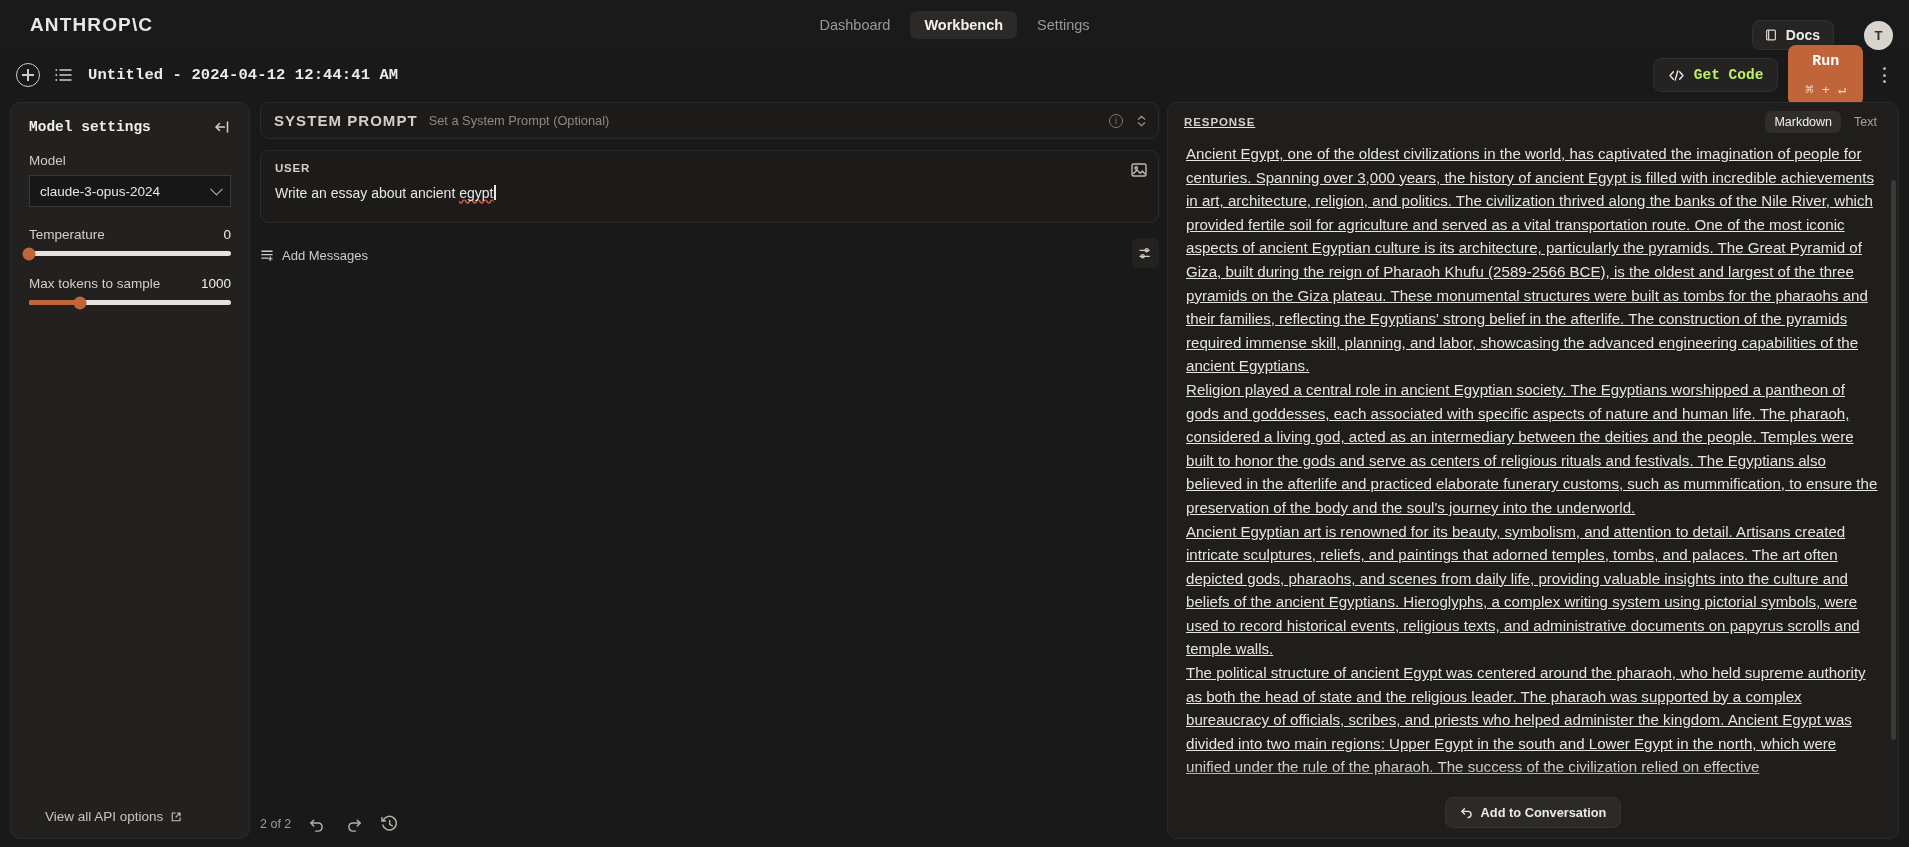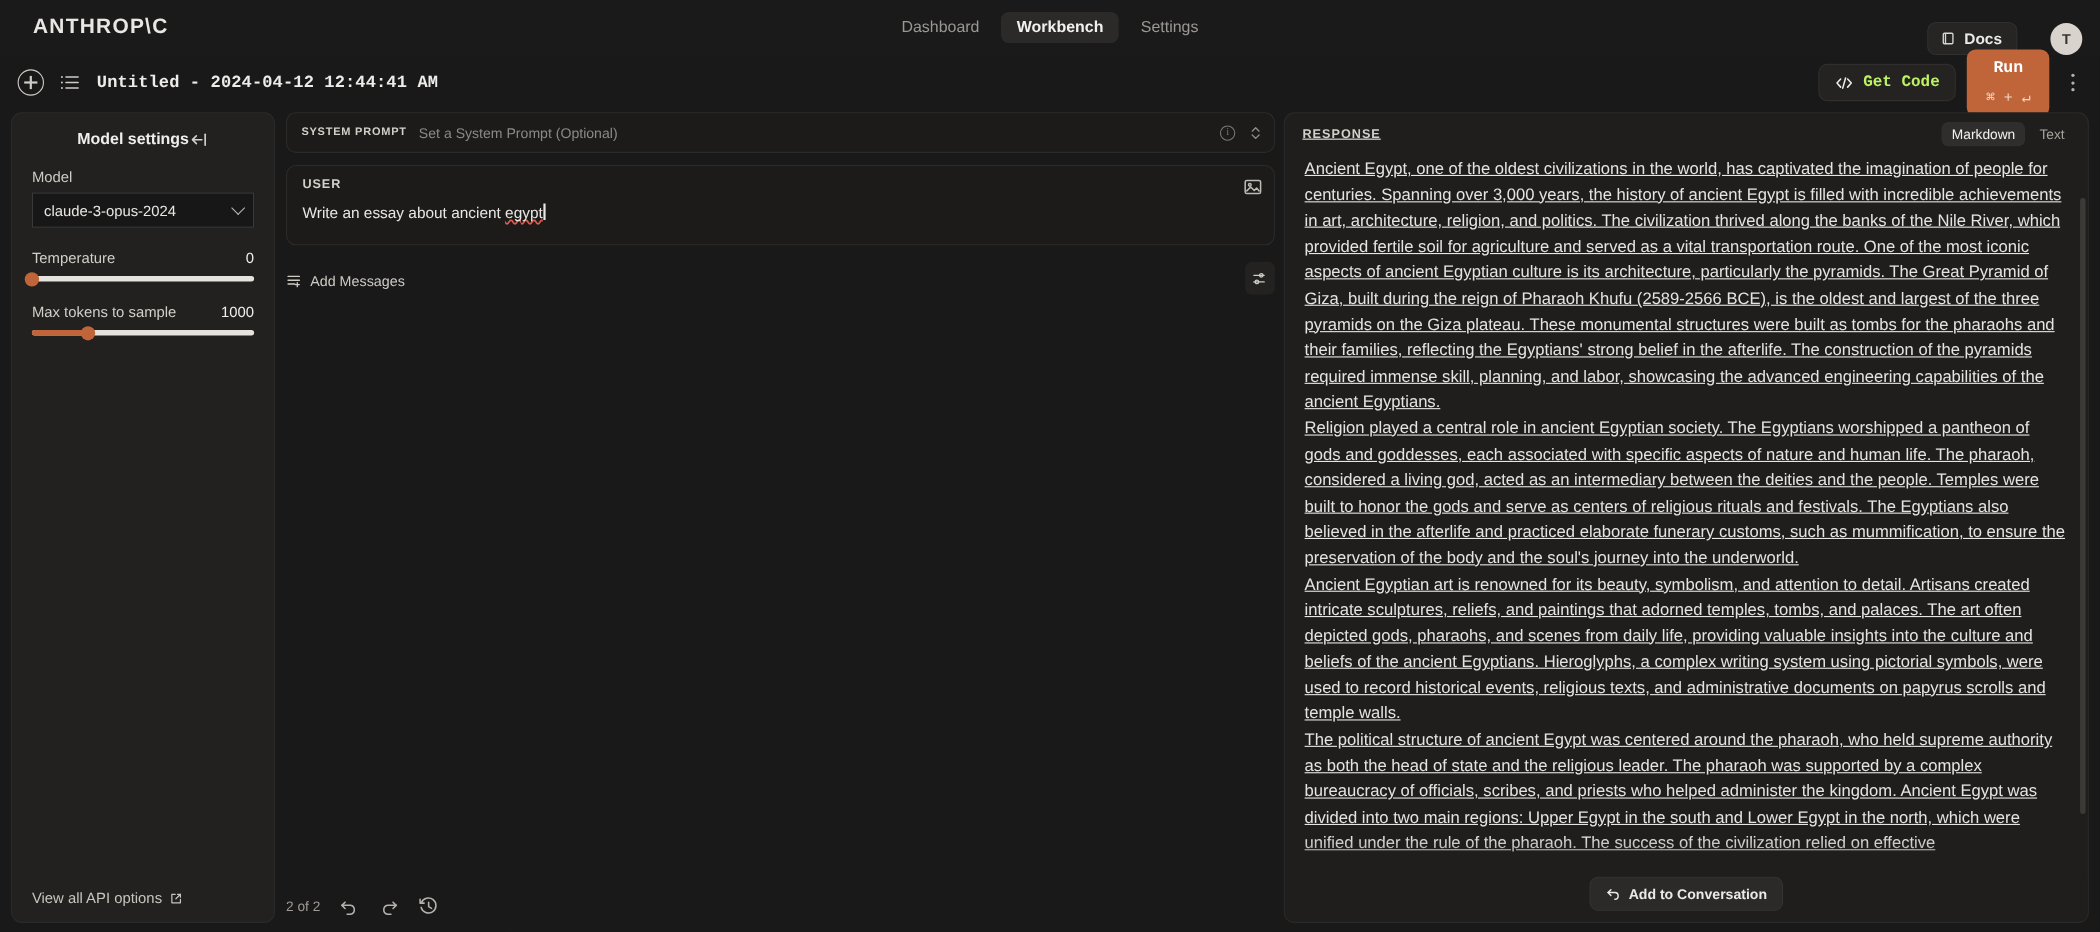--- a/index.html
+++ b/index.html
@@ -106,22 +106,23 @@
     width: 240px; flex: none;
     margin: 2px 0 8px 10px;
     background: #222120;
     border: 1px solid #2b2a28;
     border-radius: 10px;
     display: flex; flex-direction: column;
     padding: 16px 18px 14px 18px;
     position: relative;
   }
   .side-head {
-    display: flex; align-items: center; justify-content: center;
+    display: flex; align-items: center; justify-content: space-between;
     margin-bottom: 18px;
+    font-family: Liberation Mono, monospace;
   }
   .side-title { font-size: 14.5px; font-weight: 700; color: #f0eeea; }
   .collapse-icon { width: 18px; height: 16px; cursor: pointer; }
   .field-label { font-size: 13.5px; color: #cecac4; margin-bottom: 7px; }
   .select-wrap {
     position: relative; width: 100%;
     background: #171717; border: 1px solid #3a3937; border-radius: 0;
     height: 32px; display: flex; align-items: center;
     padding: 0 28px 0 10px; cursor: pointer; overflow: hidden;
   }
@@ -147,36 +148,36 @@
     position: absolute; left: 0; top: 0; bottom: 0;
     background: #c0653a; border-radius: 3px;
   }
   .track .thumb {
     position: absolute; top: 50%; width: 13px; height: 13px;
     border-radius: 50%; background: #c0653a; transform: translate(-50%, -50%);
     cursor: pointer;
   }
   .side-foot {
     margin-top: auto; display: flex; align-items: center; gap: 7px;
-    font-size: 13.5px; color: #c8c4be; cursor: pointer;
+    font-size: 13.5px; color: #c8c4be; cursor: pointer; margin-left: 16px;
   }
 
   
   .center {
     flex: 1 1 auto; min-width: 0;
     margin: 2px 4px 8px 10px;
     display: flex; flex-direction: column; position: relative;
   }
   .sys-box {
     border: 1px solid #2c2b29; border-radius: 9px;
     background: #1c1b1a;
     height: 37px; display: flex; align-items: center;
     padding: 0 13px; gap: 11px; position: relative;
   }
-  .sys-label { font-size: 10px; font-weight: 700; letter-spacing: 0.07em; color: #d3cfc9; }
+  .sys-label { font-size: 15px; font-weight: 700; letter-spacing: 0.07em; color: #d3cfc9; }
   .sys-placeholder { font-size: 12.8px; color: #8d8984; }
   .sys-icons { position: absolute; right: 11px; display: flex; align-items: center; gap: 13px; }
   .info-icon {
     width: 14px; height: 14px; border-radius: 50%; border: 1.2px solid #7c7873;
     font-size: 9.5px; line-height: 12px; text-align: center; color: #7c7873;
     cursor: pointer; font-family: "Liberation Serif", serif;
   }
   .updown { width: 11px; height: 16px; cursor: pointer; }
 
   .user-box {

